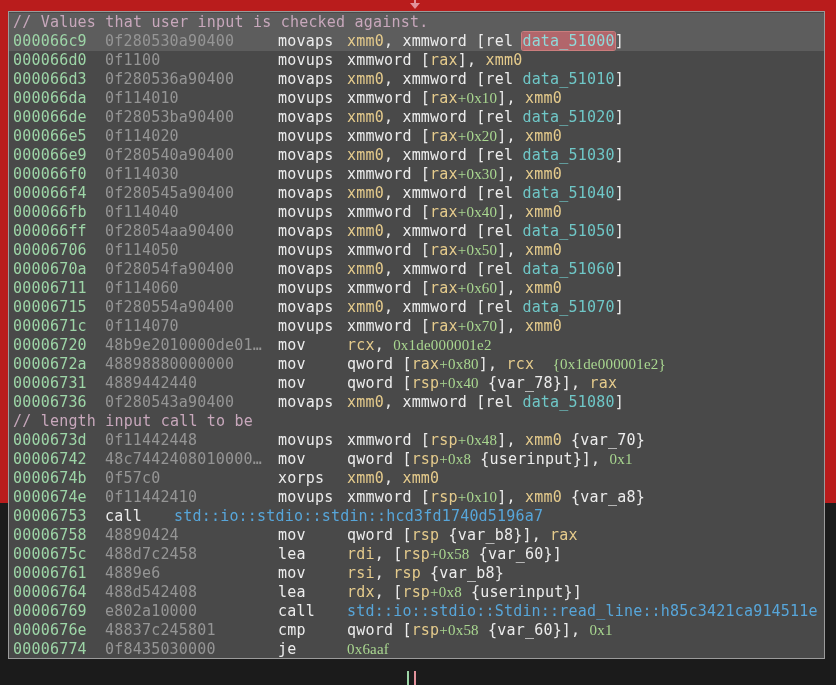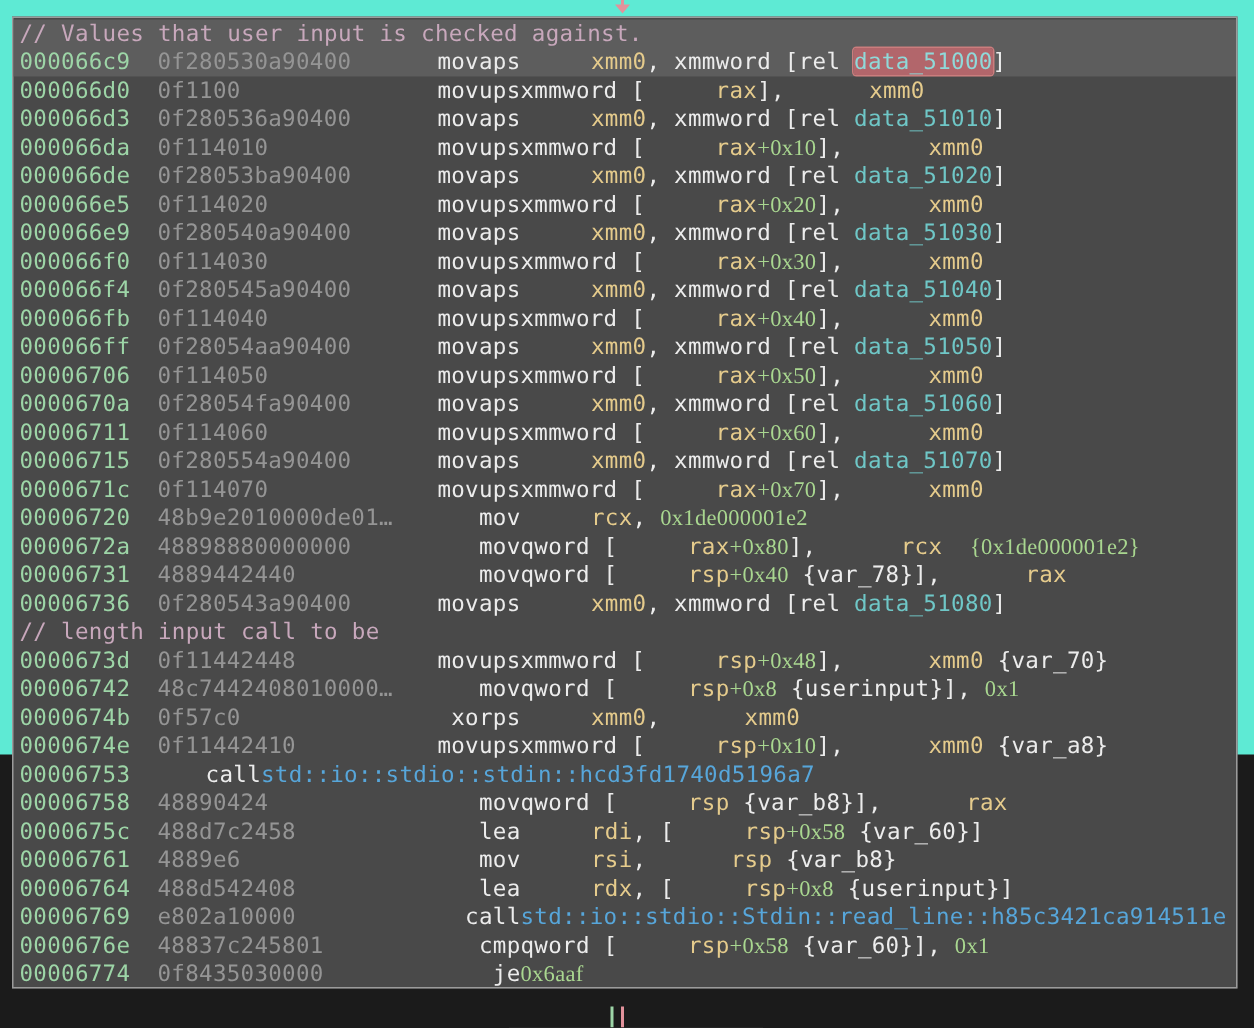--- a/index.html
+++ b/index.html
@@ -1,37 +1,37 @@
 <!DOCTYPE html>
 <html><head>
 <meta charset="utf-8">
 <style>
   html,body{margin:0;padding:0;background:#1b1b1b;width:836px;height:685px;overflow:hidden;}
-  .screen{position:relative;width:836px;height:503px;background:#5eead4;
+  .screen{position:relative;width:836px;height:503px;background:#b91c1c;
           font-family:"DejaVu Sans Mono", monospace;font-size:15px;letter-spacing:0.2px;}
 
   
   .top-arrow{position:absolute;left:409px;top:0;width:12px;height:10px;}
   .top-arrow .stem{position:absolute;left:5px;top:0;width:2px;height:4px;background:#e2929b;}
   .top-arrow .head{position:absolute;left:1px;top:3px;width:0;height:0;
                    border-left:5px solid transparent;border-right:5px solid transparent;
                    border-top:6px solid #e2929b;}
 
   
   .panel{position:absolute;left:8px;top:11px;width:817px;height:648px;
          background:#494949;border:1px solid #9b9b9b;box-sizing:border-box;overflow:hidden;}
   .rows{position:absolute;left:0;top:1px;right:0;}
   .row{height:19px;line-height:19px;white-space:pre;display:flex;padding-left:4px;}
   .row.sel{background:#5d5d5d;}
   .c-addr{width:92px;flex:none;color:#9dd5a7;}
   .c-bytes{width:173px;flex:none;color:#959595;}
-  .c-mn{width:69px;flex:none;color:#ececec;text-align:right;}
+  .c-mn{width:69px;flex:none;color:#ececec;}
   .c-op{flex:1;color:#ececec;}
   .tok-txt{color:#ececec;}
-  .tok-reg{color:#e5cb8c;margin-left:47px;}
+  .tok-reg{color:#e5cb8c;}
   .tok-num{color:#a9d790;font-family:Liberation Serif, serif;}
   .tok-dsym{color:#6fc7c7;text-align:center;}
   .tok-csym{color:#57a6da;margin-top:32px;}
   .tok-hl{background:#b2666b;box-shadow:0 0 0 1px #cb7d7d;border-radius:2px;color:#8fd9d9;}
   .row .comment{color:#c8a8bc;}
 
   
   .tick{position:absolute;width:2px;height:14px;top:671px;}
   .tick-green{left:407px;background:#9dd5a7;}
   .tick-pink{left:414px;background:#e2929b;}

